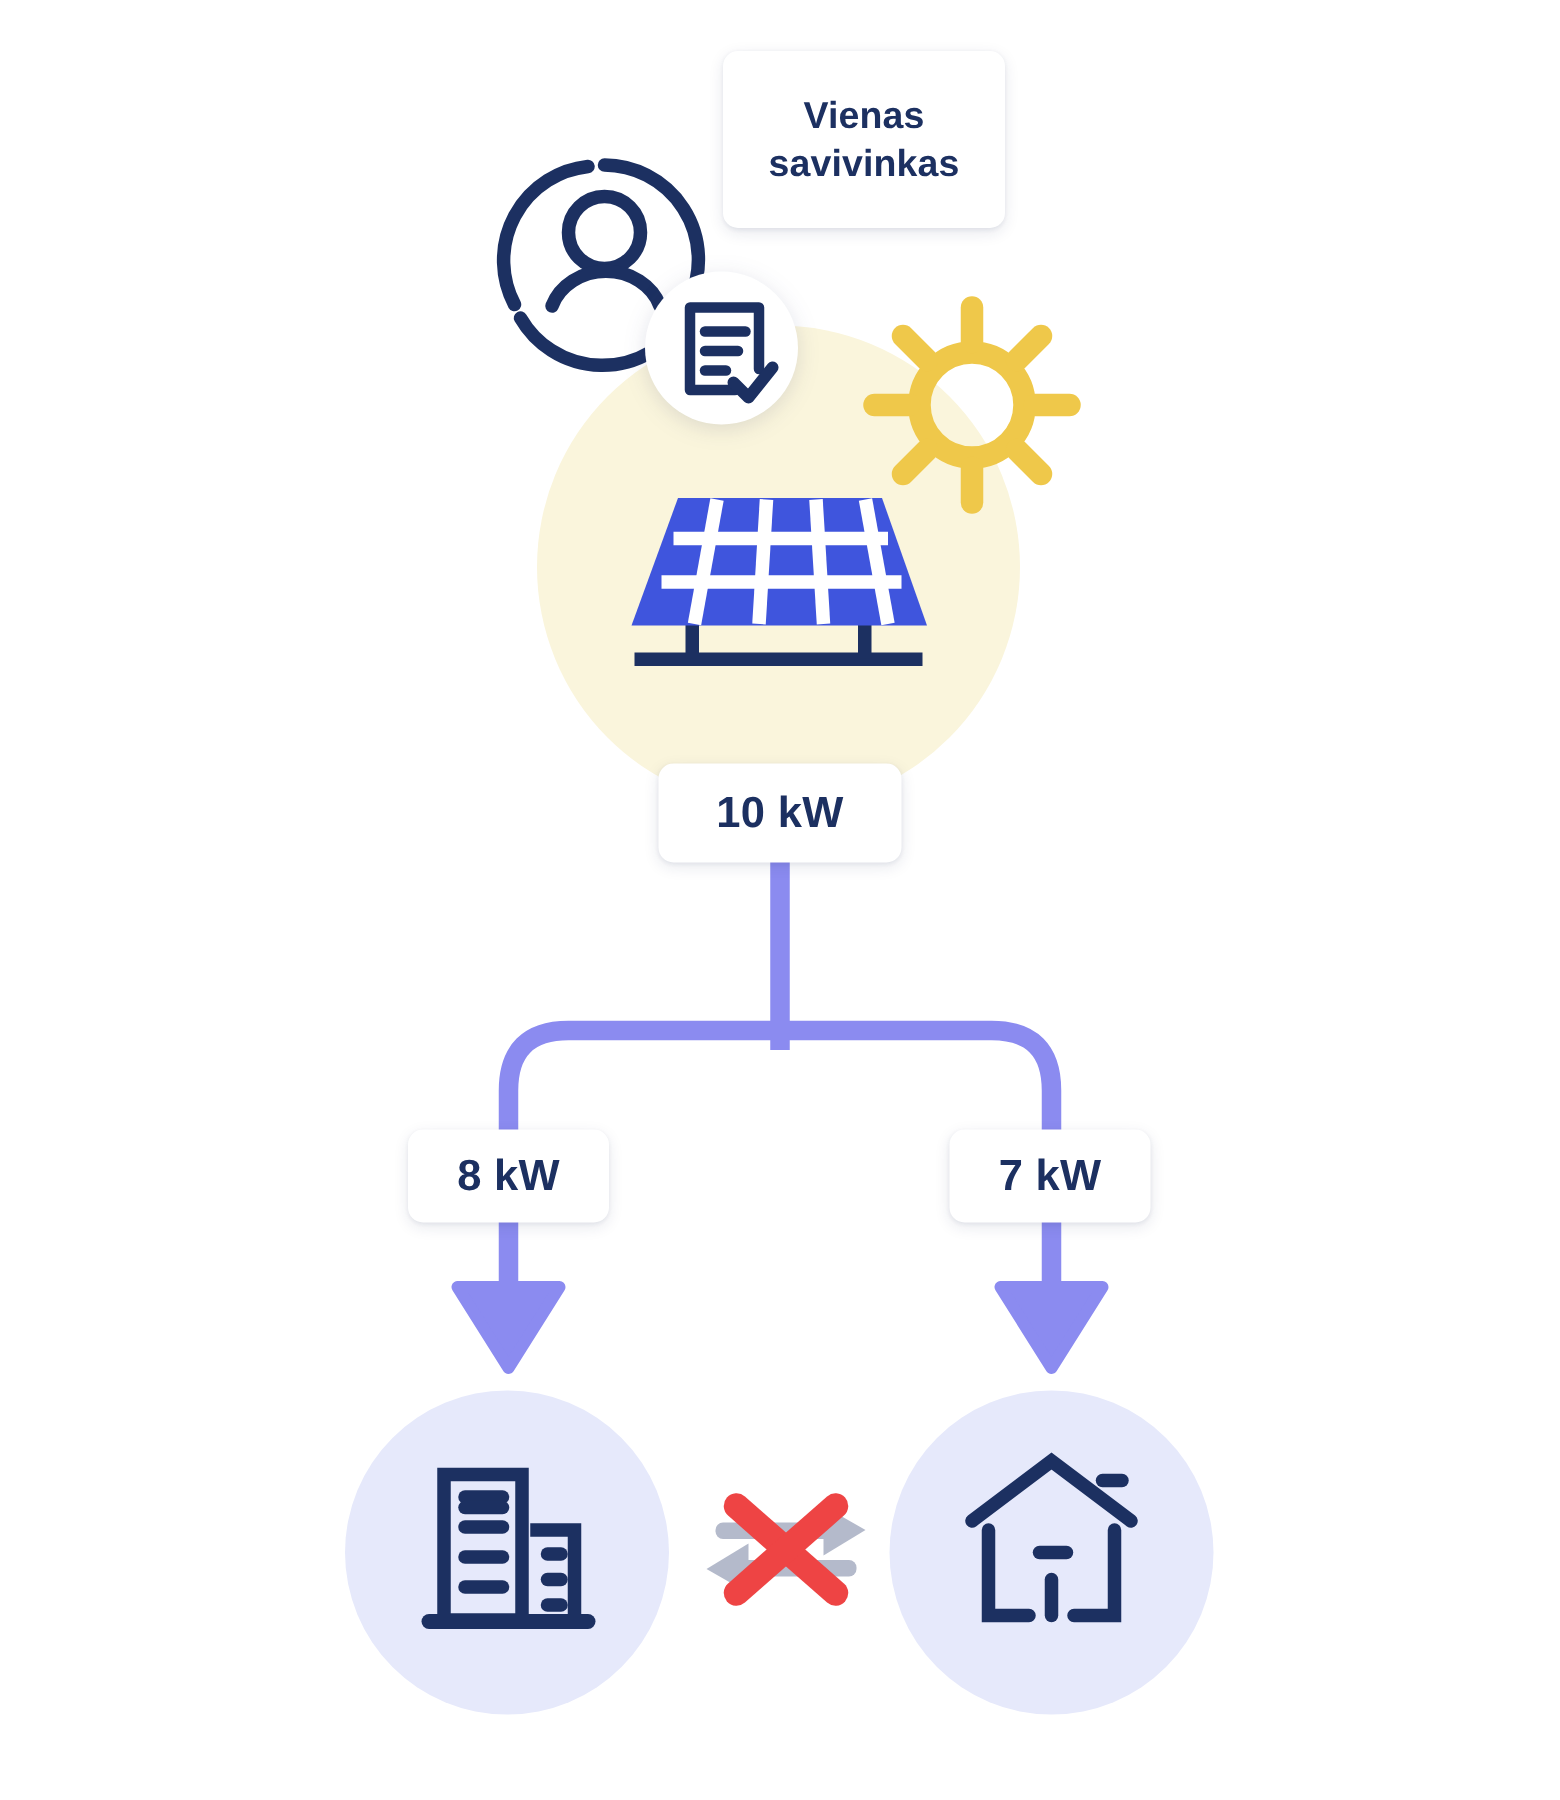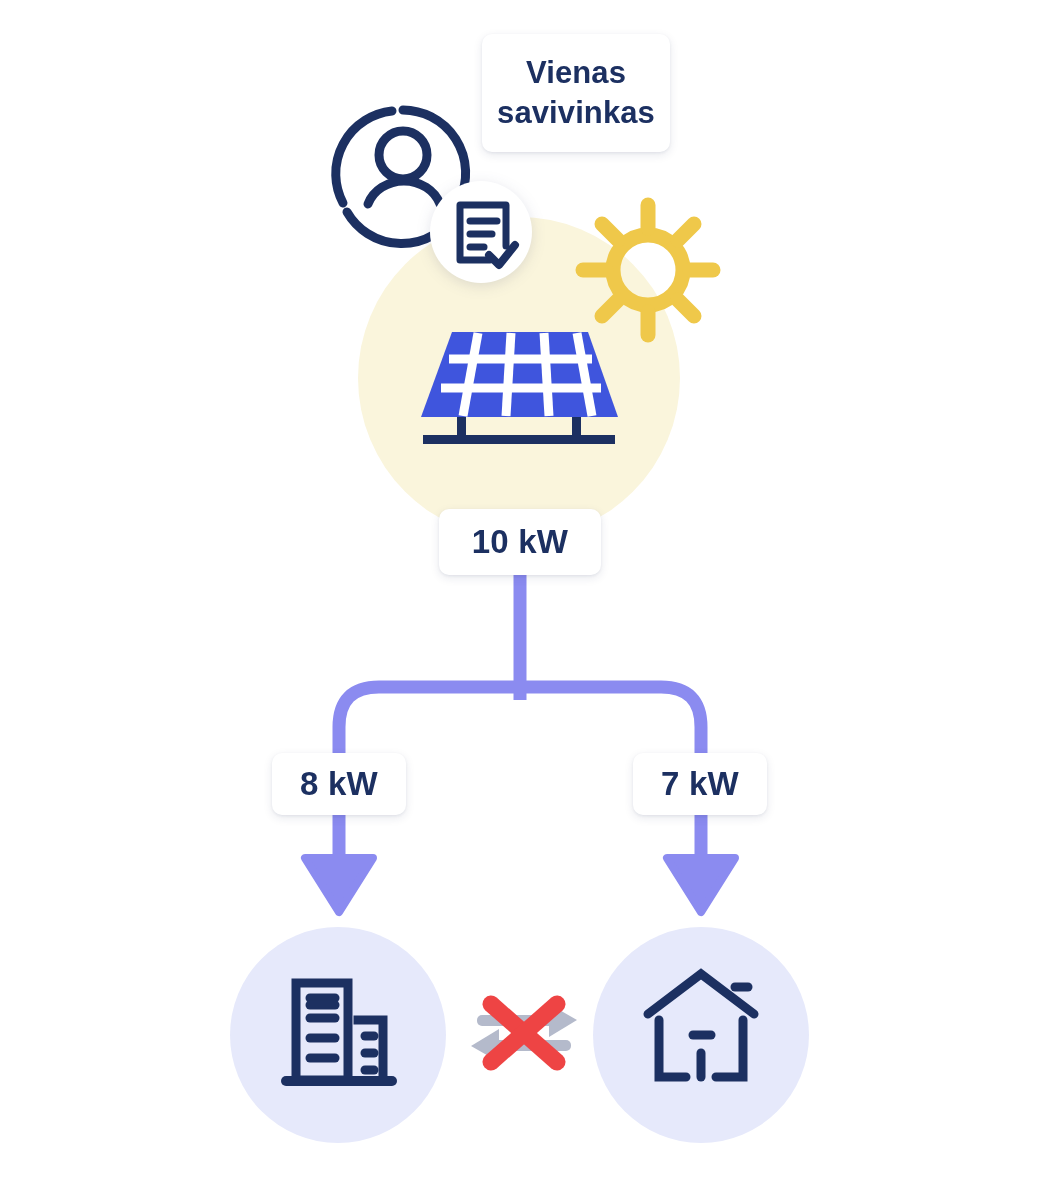--- a/index.html
+++ b/index.html
@@ -31,27 +31,27 @@
     justify-content: center;
     text-align: center;
     color: #1c3061;
     z-index: 40;
   }
   .card-owner {
     left: 482px;
     top: 34px;
     width: 188px;
     height: 118px;
-    font-size: 31px;
+    font-size: 25px;
     font-weight: 700;
     line-height: 1.28;
     letter-spacing: 0.1px;
   }
   .card-kw {
-    font-size: 33px;
+    font-size: 29px;
     font-weight: 700;
     letter-spacing: 0.2px;
   }
   .card-kw-main {
     left: 439px;
     top: 509px;
     width: 162px;
     height: 66px;
   }
   .card-kw-left {

